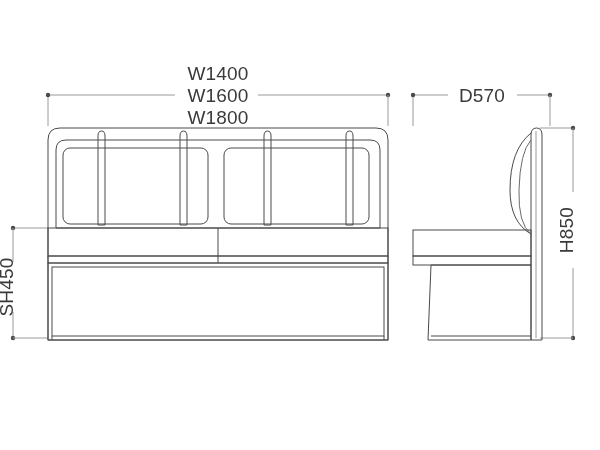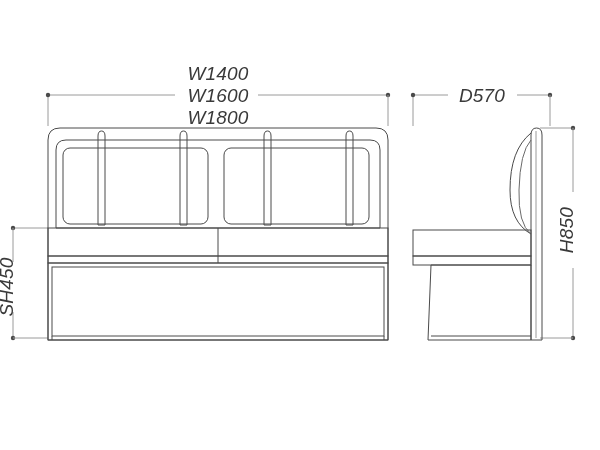--- a/index.html
+++ b/index.html
@@ -13,21 +13,20 @@
     font-family: "Liberation Sans", sans-serif;
     position: relative;
     overflow: hidden;
   }
   #drawing-root {
     position: absolute;
     left: 0;
     top: 0;
     width: 600px;
     height: 450px;
-    font-style: italic;
   }
   svg#tech-drawing {
     display: block;
     width: 600px;
     height: 450px;
   }
   .dim-text {
     font-family: "Liberation Sans", sans-serif;
     font-size: 19px;
     fill: #3a3a3a;

